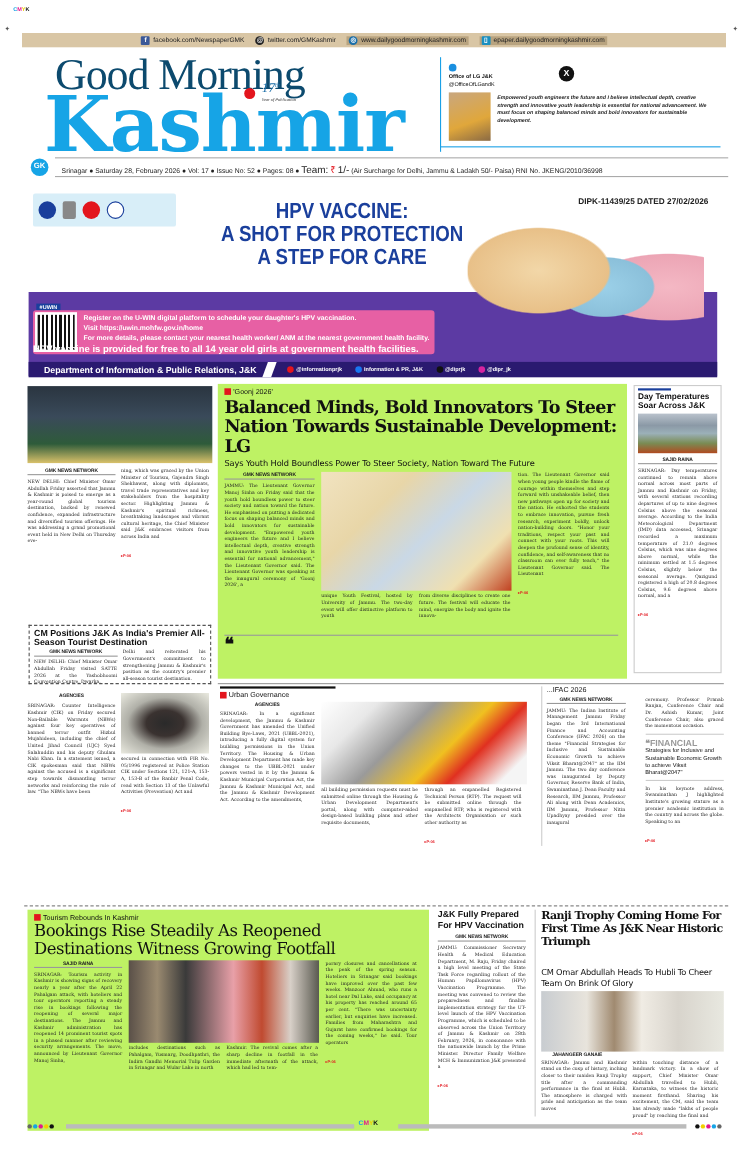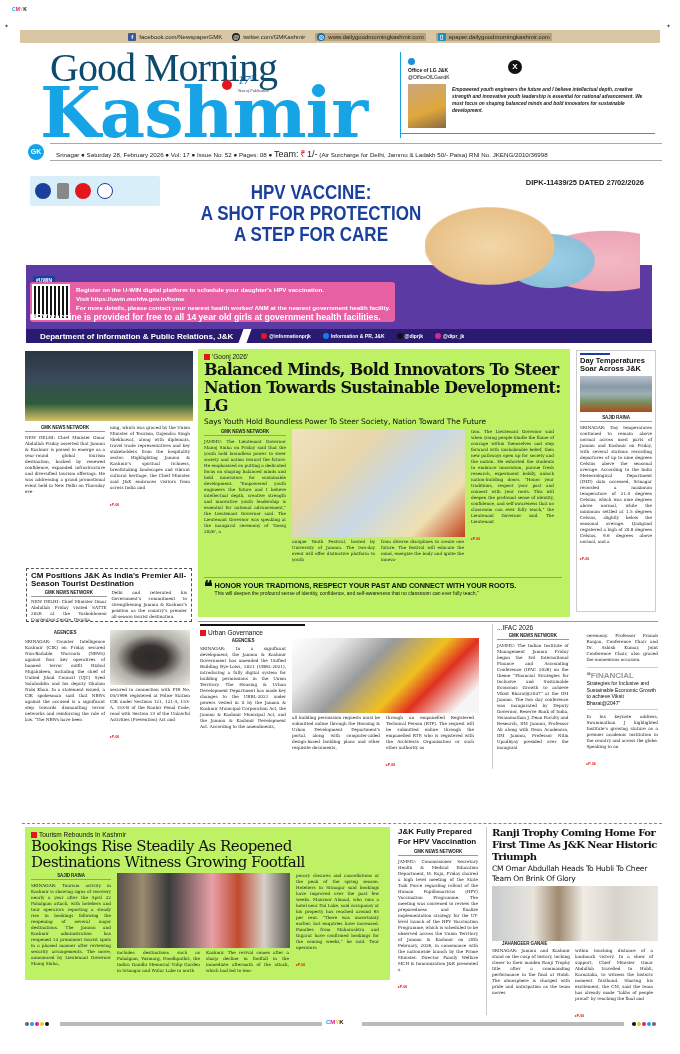--- a/index.html
+++ b/index.html
@@ -203,24 +203,20 @@
       <div class="pic" style="height:108px;background:linear-gradient(135deg,#f1e3c0 0,#e8d6a8 30%,#c9d8e6 55%,#f0e0b0 80%,#c04020 100%)"></div>
       <div style="display:flex;gap:6px;margin-top:2px">
         <div class="body" style="width:83px">unique Youth Festival, hosted by University of Jammu. The two-day event will offer distinctive platform to youth</div>
         <div class="body" style="width:83px">from diverse disciplines to create one future. The festival will educate the mind, energize the body and ignite the innova-</div>
       </div>
     </div>
     <div style="width:83px"><span class="body" style="display:block">tion. The Lieutenant Governor said when young people kindle the flame of courage within themselves and step forward with unshakeable belief, then new pathways open up for society and the nation. He exhorted the students to embrace innovation, pursue fresh research, experiment boldly, unlock nation-building doors. "Honor your traditions, respect your past and connect with your roots. This will deepen the profound sense of identity, confidence, and self-awareness that no classroom can ever fully teach," the Lieutenant Governor said. The Lieutenant</span><span class="ref"> ▸P-06</span></div>
   </div>
   <div style="position:absolute;left:6px;top:228px;width:358px;border-top:0.6px solid #999;padding-top:3px;display:flex;gap:2px">
     <span style="font:bold 16px 'Liberation Serif',serif;line-height:12px">❝</span>
-    <div>
-      <div style="font:bold 7.3px 'Liberation Sans',sans-serif;letter-spacing:-0.1px">HONOR YOUR TRADITIONS, RESPECT YOUR PAST AND CONNECT WITH YOUR ROOTS.</div>
-      <div style="font:5px 'Liberation Sans',sans-serif">This will deepen the profound sense of identity, confidence, and self-awareness that no classroom can ever fully teach,"</div>
-    </div>
   </div>
 </div>
 
 <div class="col" style="left:576px;top:350px;width:80px;border:0.6px solid #ccc;padding:2px 3px;height:262px">
   <div style="height:2px;width:30px;background:#1a3f9c;margin-bottom:2px"></div>
   <div style="font:bold 7.5px 'Liberation Sans',sans-serif;line-height:8px">Day Temperatures Soar Across J&amp;K</div>
   <div class="pic" style="height:36px;margin-top:3px;background:linear-gradient(180deg,#b9c2cc 0,#8b99a6 30%,#9bb0b8 50%,#7a8c54 75%,#b04a20 100%)"></div>
   <div class="byline" style="margin-top:3px">SAJID RAINA</div>
   <div style="margin-top:3px"><span class="body" style="display:block">SRINAGAR: Day temperatures continued to remain above normal across most parts of Jammu and Kashmir on Friday, with several stations recording departures of up to nine degrees Celsius above the seasonal average. According to the India Meteorological Department (IMD) data accessed, Srinagar recorded a maximum temperature of 21.0 degrees Celsius, which was nine degrees above normal, while the minimum settled at 1.5 degrees Celsius, slightly below the seasonal average. Qazigund registered a high of 20.8 degrees Celsius, 9.6 degrees above normal, and a</span><span class="ref"> ▸P-06</span></div>
 </div>
@@ -258,21 +254,21 @@
         <div style="font:bold 8px 'Liberation Sans',sans-serif;color:#999"><span>❝</span><span>FINANCIAL</span></div>
         <div style="font:5.2px 'Liberation Sans',sans-serif;line-height:6.5px">Strategies for Inclusive and Sustainable Economic Growth to achieve Viksit Bharat@2047"</div>
       </div>
       <span class="body" style="display:block">In his keynote address, Swaminathan J highlighted Institute's growing stature as a premier academic institution in the country and across the globe. Speaking to an</span><span class="ref"> ▸P-06</span>
     </div>
   </div>
 </div>
 
 <div class="abs" style="left:22px;top:823px;width:640px;height:0;border-top:1px dashed #888"></div>
 
-<div class="col graybg" style="left:25px;top:827px;width:365px;height:153px;padding:4px 6px">
+<div class="col graybg" style="left:25px;top:827px;width:365px;height:201px;padding:4px 6px">
   <div style="font:6.5px 'Liberation Sans',sans-serif"><span class="kick"></span><span>Tourism Rebounds In Kashmir</span></div>
   <div style="font:15px 'DejaVu Serif',serif;line-height:16px;letter-spacing:-0.5px">Bookings Rise Steadily As Reopened Destinations Witness Growing Footfall</div>
   <div style="display:flex;gap:6px;margin-top:3px">
     <div style="width:80px">
         <div class="byline">SAJID RAINA</div>
         <div class="body" style="margin-top:3px">SRINAGAR: Tourism activity in Kashmir is showing signs of recovery nearly a year after the April 22 Pahalgam attack, with hoteliers and tour operators reporting a steady rise in bookings following the reopening of several major destinations. The Jammu and Kashmir administration has reopened 14 prominent tourist spots in a phased manner after reviewing security arrangements. The move, announced by Lieutenant Governor Manoj Sinha,</div>
       </div>
     <div style="width:173px">
       <div class="pic" style="height:75px;background:linear-gradient(90deg,#5a5048 0,#9a8a70 15%,#3a3a3a 30%,#e8a0a8 55%,#c04a30 70%,#d8d0c8 85%,#5a5a50 100%)"></div>
       <div style="display:flex;gap:6px;margin-top:2px">
@@ -286,21 +282,21 @@
 
 <div class="col" style="left:398px;top:827px;width:80px">
   <div style="font:bold 8px 'Liberation Sans',sans-serif;line-height:10px">J&amp;K Fully Prepared For HPV Vaccination</div>
   <div class="byline" style="margin-top:2px">GMK NEWS NETWORK</div>
   <div style="margin-top:3px"><span class="body" style="display:block">JAMMU: Commissioner Secretary Health &amp; Medical Education Department, M. Raju, Friday chaired a high level meeting of the State Task Force regarding rollout of the Human Papillomavirus (HPV) Vaccination Programme. The meeting was convened to review the preparedness and finalize implementation strategy for the UT-level launch of the HPV Vaccination Programme, which is scheduled to be observed across the Union Territory of Jammu &amp; Kashmir on 28th February, 2026, in consonance with the nationwide launch by the Prime Minister. Director Family Welfare MCH &amp; Immunization J&amp;K presented a</span><span class="ref"> ▸P-06</span></div>
 </div>
 <div class="abs" style="left:486px;top:827px;width:0.6px;height:188px;background:#ccc"></div>
 
 <div class="col" style="left:492px;top:827px;width:166px">
   <div style="font:bold 10px 'DejaVu Serif',serif;line-height:12px;letter-spacing:-0.5px">Ranji Trophy Coming Home For First Time As J&amp;K Near Historic Triumph</div>
-  <div style="font:7.5px 'DejaVu Sans',sans-serif;line-height:9.5px;margin-top:1px;letter-spacing:-0.2px">CM Omar Abdullah Heads To Hubli To Cheer Team On Brink Of Glory</div>
+  <div style="font:7.5px 'DejaVu Sans',sans-serif;line-height:9.5px;margin-top:16px;letter-spacing:-0.2px">CM Omar Abdullah Heads To Hubli To Cheer Team On Brink Of Glory</div>
   <div class="pic" style="height:55px;margin-top:3px;background:linear-gradient(90deg,#c8ccd0 0,#e8e4dc 25%,#a08a70 40%,#f0ece4 55%,#d8d4cc 75%,#e8e8e0 100%)"></div>
   <div class="byline" style="border:none;text-align:left;padding-left:10px">JAHANGEER GANAIE</div>
   <div style="display:flex;gap:5px;margin-top:1px">
     <div class="body" style="width:78px">SRINAGAR: Jammu and Kashmir stand on the cusp of history, inching closer to their maiden Ranji Trophy title after a commanding performance in the final at Hubli. The atmosphere is charged with pride and anticipation as the team moves</div>
     <div style="width:78px"><span class="body" style="display:block">within touching distance of a landmark victory. In a show of support, Chief Minister Omar Abdullah travelled to Hubli, Karnataka, to witness the historic moment firsthand. Sharing his excitement, the CM, said the team has already made "lakhs of people proud" by reaching the final and</span><span class="ref"> ▸P-06</span></div>
   </div>
 </div>
 
 <div class="abs" style="left:25px;top:1022px;display:flex;gap:1px">
   <span style="width:4px;height:4px;border-radius:50%;background:#666"></span>

